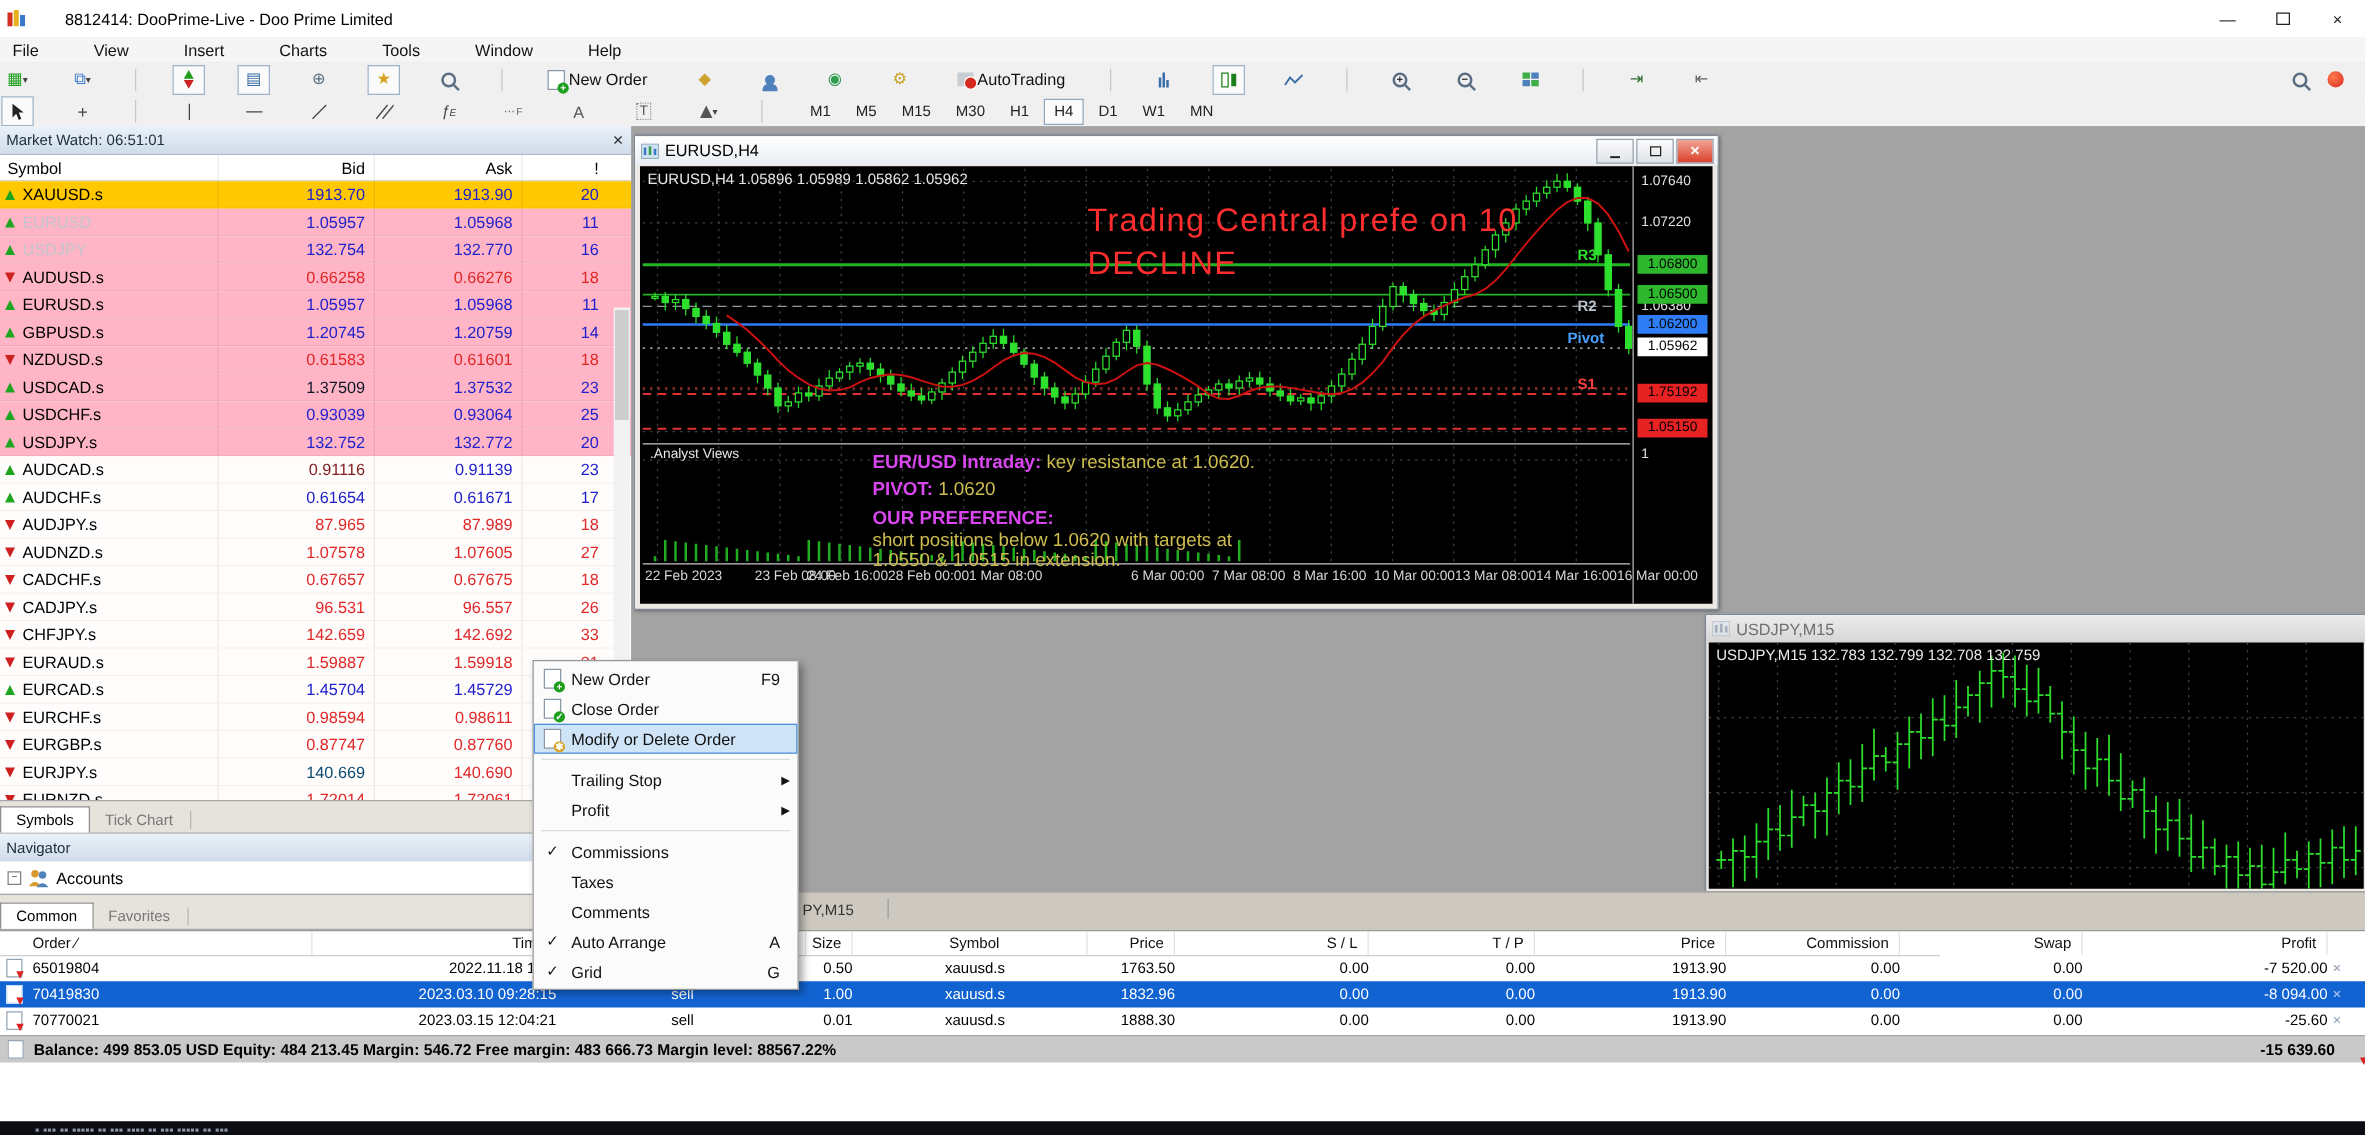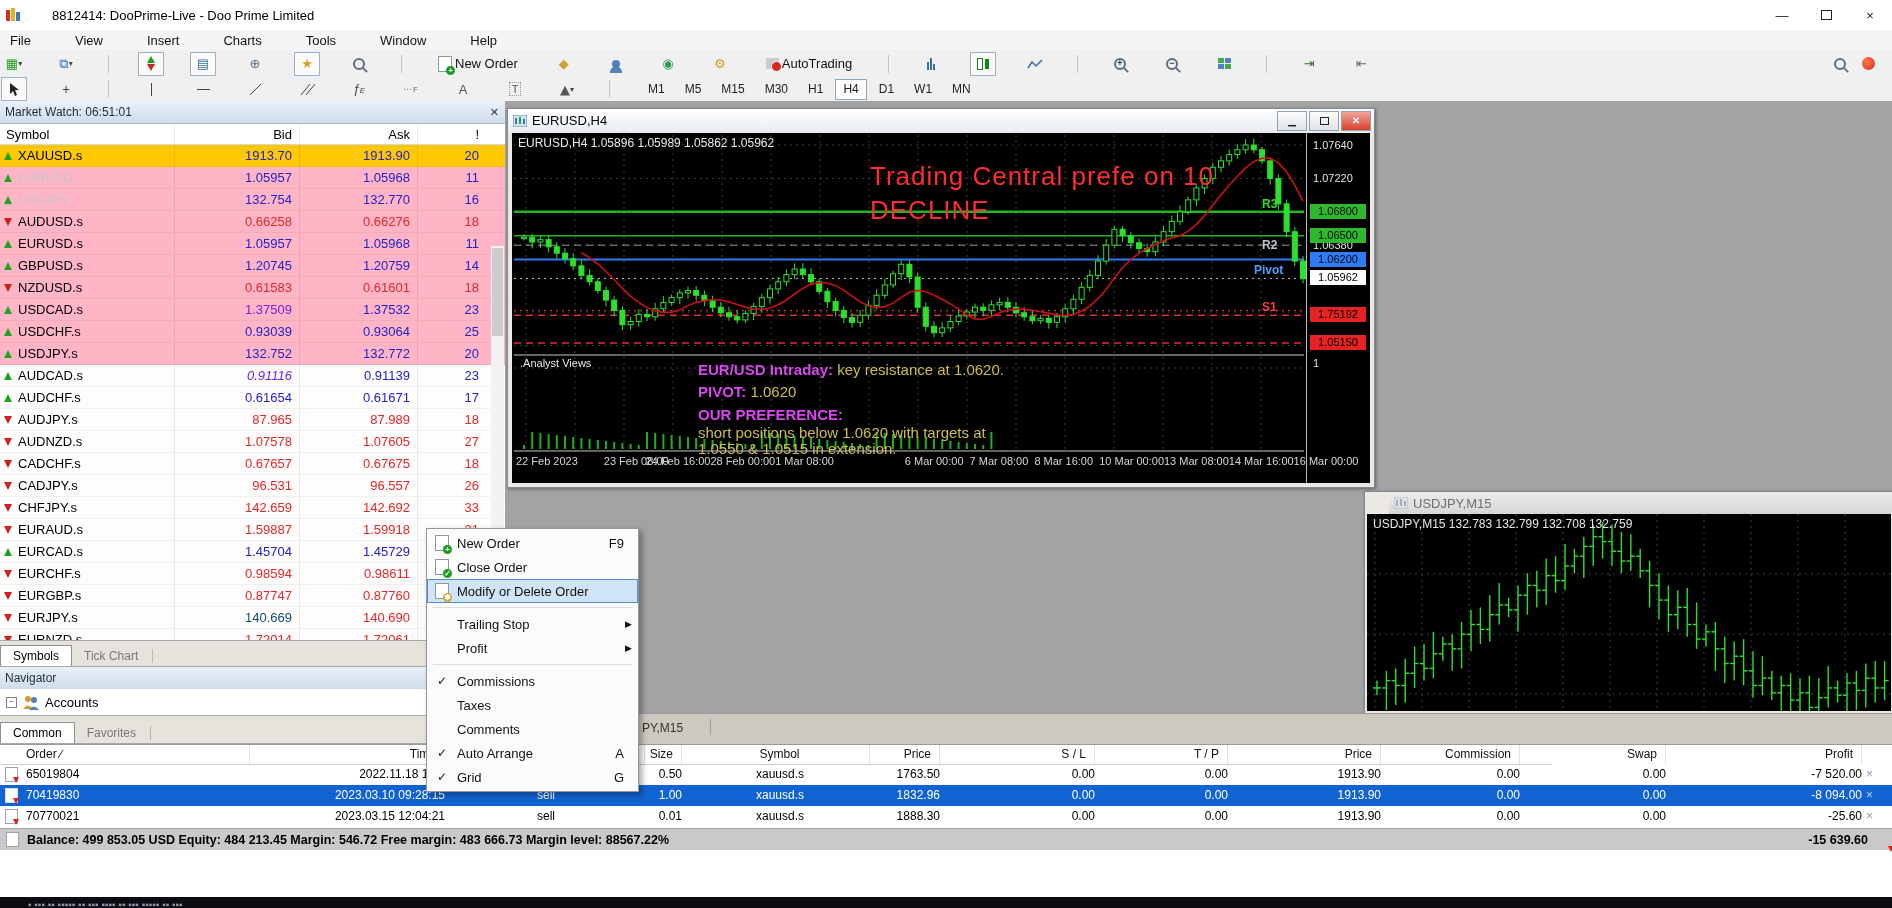--- a/index.html
+++ b/index.html
@@ -50,21 +50,21 @@
   .tab{height:20px;display:flex;align-items:center;padding:0 12px;font-size:12px;color:#777;}
   .tab.active{background:#fff;border:1px solid #8f8f8f;border-bottom:none;color:#000;}
   .tabdiv{width:1px;height:14px;background:#b5b5b5;margin:0 2px 3px 2px;}
   #nav-accounts{display:flex;align-items:center;height:26px;padding-left:6px;background:#fff;}
   .expander{width:9px;height:9px;border:1px solid #828282;font-size:8px;line-height:7px;text-align:center;color:#333;margin-right:5px;background:#fff;}
   
   #workspace{left:505px;top:101px;width:1387px;height:643px;background:#a3a3a3;overflow:hidden;}
   .chartwin{position:absolute;background:#ece9e4;border:1px solid #7e8b96;box-shadow:1px 1px 3px rgba(0,0,0,0.4);}
   .cw-title{height:23px;display:flex;align-items:center;padding-left:5px;font-size:13px;}
   .cw-title.active{background:linear-gradient(#ffffff,#e9edf2);color:#000;}
-  .cw-title.inactive{background:linear-gradient(#ececec,#d6d6d6);color:#6f6f6f;margin-left:24px;}
+  .cw-title.inactive{background:linear-gradient(#ececec,#d6d6d6);color:#6f6f6f;}
   .capbtn{width:28px;height:18px;border:1px solid #95a0ab;background:linear-gradient(#fcfcfc,#dfe3e8);display:flex;align-items:center;justify-content:center;font-size:10px;color:#222;margin-left:2px;}
   .capbtn.close{background:linear-gradient(#f2a499,#d9402a);color:#fff;font-weight:bold;}
   .chart-black{position:absolute;background:#000;overflow:hidden;}
   .chart-info{position:absolute;color:#e8e8e8;font-size:12px;white-space:nowrap;}
   .pricerail{position:absolute;border-left:1px solid #b9b9b9;color:#e2e2e2;font-size:11px;}
   .pricebox{position:absolute;left:3px;width:56px;height:15px;line-height:15px;text-align:center;color:#000;font-size:11px;}
   .plainprice{position:absolute;left:6px;}
   .lvl-label{position:absolute;font-size:12px;font-weight:bold;}
   .redann{position:absolute;color:#ff2d2d;font-size:26px;letter-spacing:1px;white-space:nowrap;}
   .analyst-head{color:#d946ef;font-weight:bold;font-size:15px;text-align:center;}
@@ -362,21 +362,21 @@
         </div>
         <div class="c-bid" style="color: rgb(224, 40, 40);">0.61583</div>
         <div class="c-ask" style="color: rgb(224, 40, 40);">0.61601</div>
         <div class="c-spr" style="color: rgb(224, 40, 40);">18</div>
       </div>
       <div class="mwrow" style="background: rgb(255, 181, 197);">
         <div class="c-sym">
           <span class="arrow-up"></span>
           <span>USDCAD.s</span>
         </div>
-        <div class="c-bid" style="color: #6d28d9;">1.37509</div>
+        <div class="c-bid" style="color: #0f172a;">1.37509</div>
         <div class="c-ask" style="color: rgb(33, 33, 204);">1.37532</div>
         <div class="c-spr" style="color: rgb(33, 33, 204);">23</div>
       </div>
       <div class="mwrow" style="background: rgb(255, 181, 197);">
         <div class="c-sym">
           <span class="arrow-up"></span>
           <span>USDCHF.s</span>
         </div>
         <div class="c-bid" style="color: rgb(33, 33, 204);">0.93039</div>
         <div class="c-ask" style="color: rgb(33, 33, 204);">0.93064</div>
@@ -389,21 +389,21 @@
         </div>
         <div class="c-bid" style="color: rgb(33, 33, 204);">132.752</div>
         <div class="c-ask" style="color: rgb(33, 33, 204);">132.772</div>
         <div class="c-spr" style="color: rgb(33, 33, 204);">20</div>
       </div>
       <div class="mwrow" style="background: rgb(255, 252, 252);">
         <div class="c-sym">
           <span class="arrow-up"></span>
           <span>AUDCAD.s</span>
         </div>
-        <div class="c-bid" style="color: #6d28d9; font-style: italic;">0.91116</div>
+        <div class="c-bid" style="color: #7f1d1d;">0.91116</div>
         <div class="c-ask" style="color: rgb(33, 33, 204);">0.91139</div>
         <div class="c-spr" style="color: rgb(33, 33, 204);">23</div>
       </div>
       <div class="mwrow" style="background: rgb(255, 252, 252);">
         <div class="c-sym">
           <span class="arrow-up"></span>
           <span>AUDCHF.s</span>
         </div>
         <div class="c-bid" style="color: rgb(33, 33, 204);">0.61654</div>
         <div class="c-ask" style="color: rgb(33, 33, 204);">0.61671</div>

